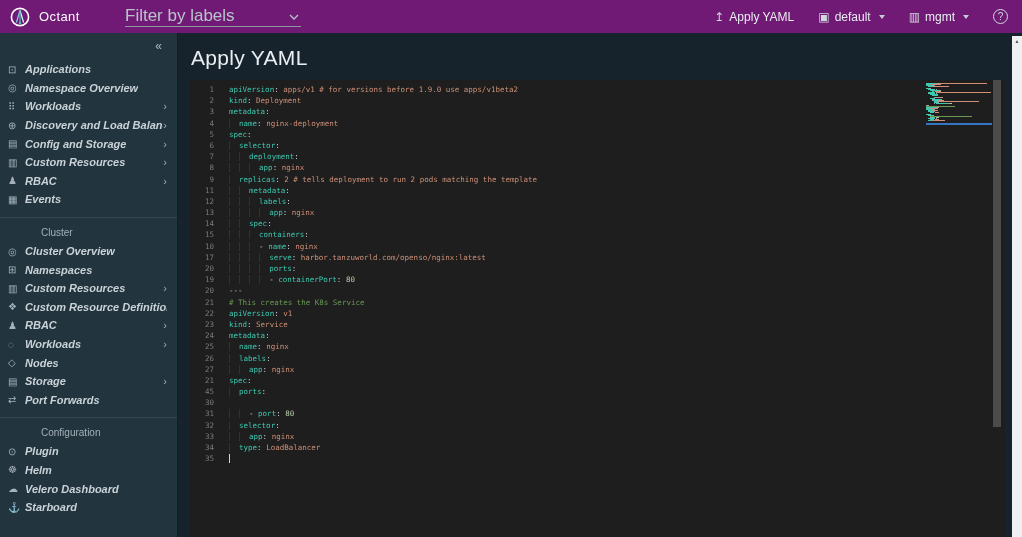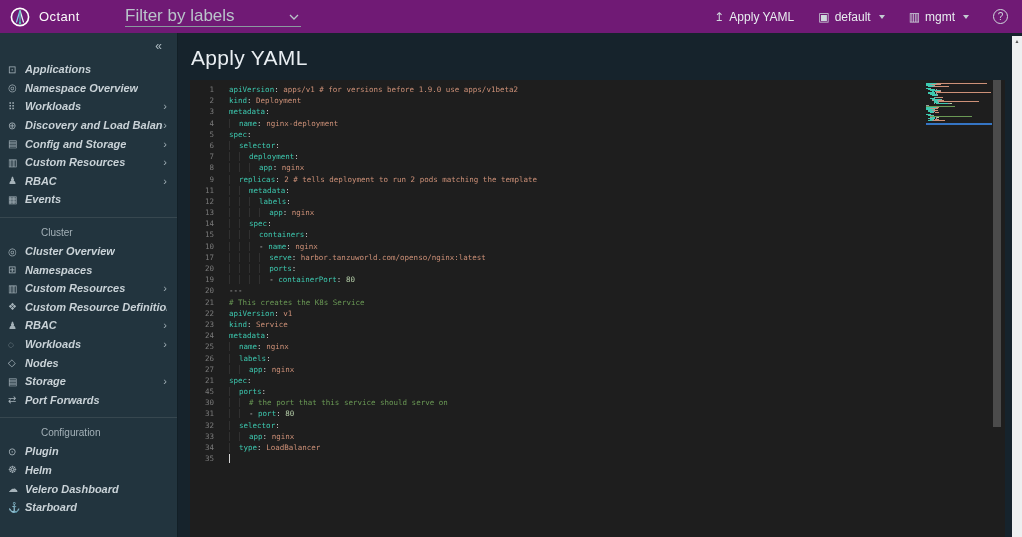--- a/index.html
+++ b/index.html
@@ -249,21 +249,21 @@
             <div class="code-line"><span class="ln">20</span><span class="code-content"><span class="tok doc">---</span></span></div>
             <div class="code-line"><span class="ln">21</span><span class="code-content"><span class="tok comment"># This creates the K8s Service</span></span></div>
             <div class="code-line"><span class="ln">22</span><span class="code-content"><span class="tok key">apiVersion</span><span class="tok punc">: </span><span class="tok str">v1</span></span></div>
             <div class="code-line"><span class="ln">23</span><span class="code-content"><span class="tok key">kind</span><span class="tok punc">: </span><span class="tok str">Service</span></span></div>
             <div class="code-line"><span class="ln">24</span><span class="code-content"><span class="tok key">metadata</span><span class="tok punc">:</span></span></div>
             <div class="code-line"><span class="ln">25</span><span class="code-content"><span class="iguide">  </span><span class="tok key">name</span><span class="tok punc">: </span><span class="tok str">nginx</span></span></div>
             <div class="code-line"><span class="ln">26</span><span class="code-content"><span class="iguide">  </span><span class="tok key">labels</span><span class="tok punc">:</span></span></div>
             <div class="code-line"><span class="ln">27</span><span class="code-content"><span class="iguide">  </span><span class="iguide">  </span><span class="tok key">app</span><span class="tok punc">: </span><span class="tok str">nginx</span></span></div>
             <div class="code-line"><span class="ln">21</span><span class="code-content"><span class="tok key">spec</span><span class="tok punc">:</span></span></div>
             <div class="code-line"><span class="ln">45</span><span class="code-content"><span class="iguide">  </span><span class="tok key">ports</span><span class="tok punc">:</span></span></div>
-            <div class="code-line"><span class="ln">30</span><span class="code-content"><span class="iguide">  </span><span class="iguide">  </span><span class="tok comment"># the port that this service should serve on</span></span></div>
+            <div class="code-line"><span class="ln">30</span></div>
             <div class="code-line"><span class="ln">31</span><span class="code-content"><span class="iguide">  </span><span class="iguide">  </span><span class="tok punc">- </span><span class="tok key">port</span><span class="tok punc">: </span><span class="tok num">80</span></span></div>
             <div class="code-line"><span class="ln">32</span><span class="code-content"><span class="iguide">  </span><span class="tok key">selector</span><span class="tok punc">:</span></span></div>
             <div class="code-line"><span class="ln">33</span><span class="code-content"><span class="iguide">  </span><span class="iguide">  </span><span class="tok key">app</span><span class="tok punc">: </span><span class="tok str">nginx</span></span></div>
             <div class="code-line"><span class="ln">34</span><span class="code-content"><span class="iguide">  </span><span class="tok key">type</span><span class="tok punc">: </span><span class="tok str">LoadBalancer</span></span></div>
             <div class="code-line"><span class="ln">35</span><span class="code-content"><span class="cursor"></span></span></div>
           </div>
         <div class="minimap">
           <div id="mm-rows" class="mm-rows">
               <i class="mm key" style="left: 0px; top: 1px; width: 9.5px;"></i>
               <i class="mm punc" style="left: 9.5px; top: 1px; width: 1.9px;"></i>

